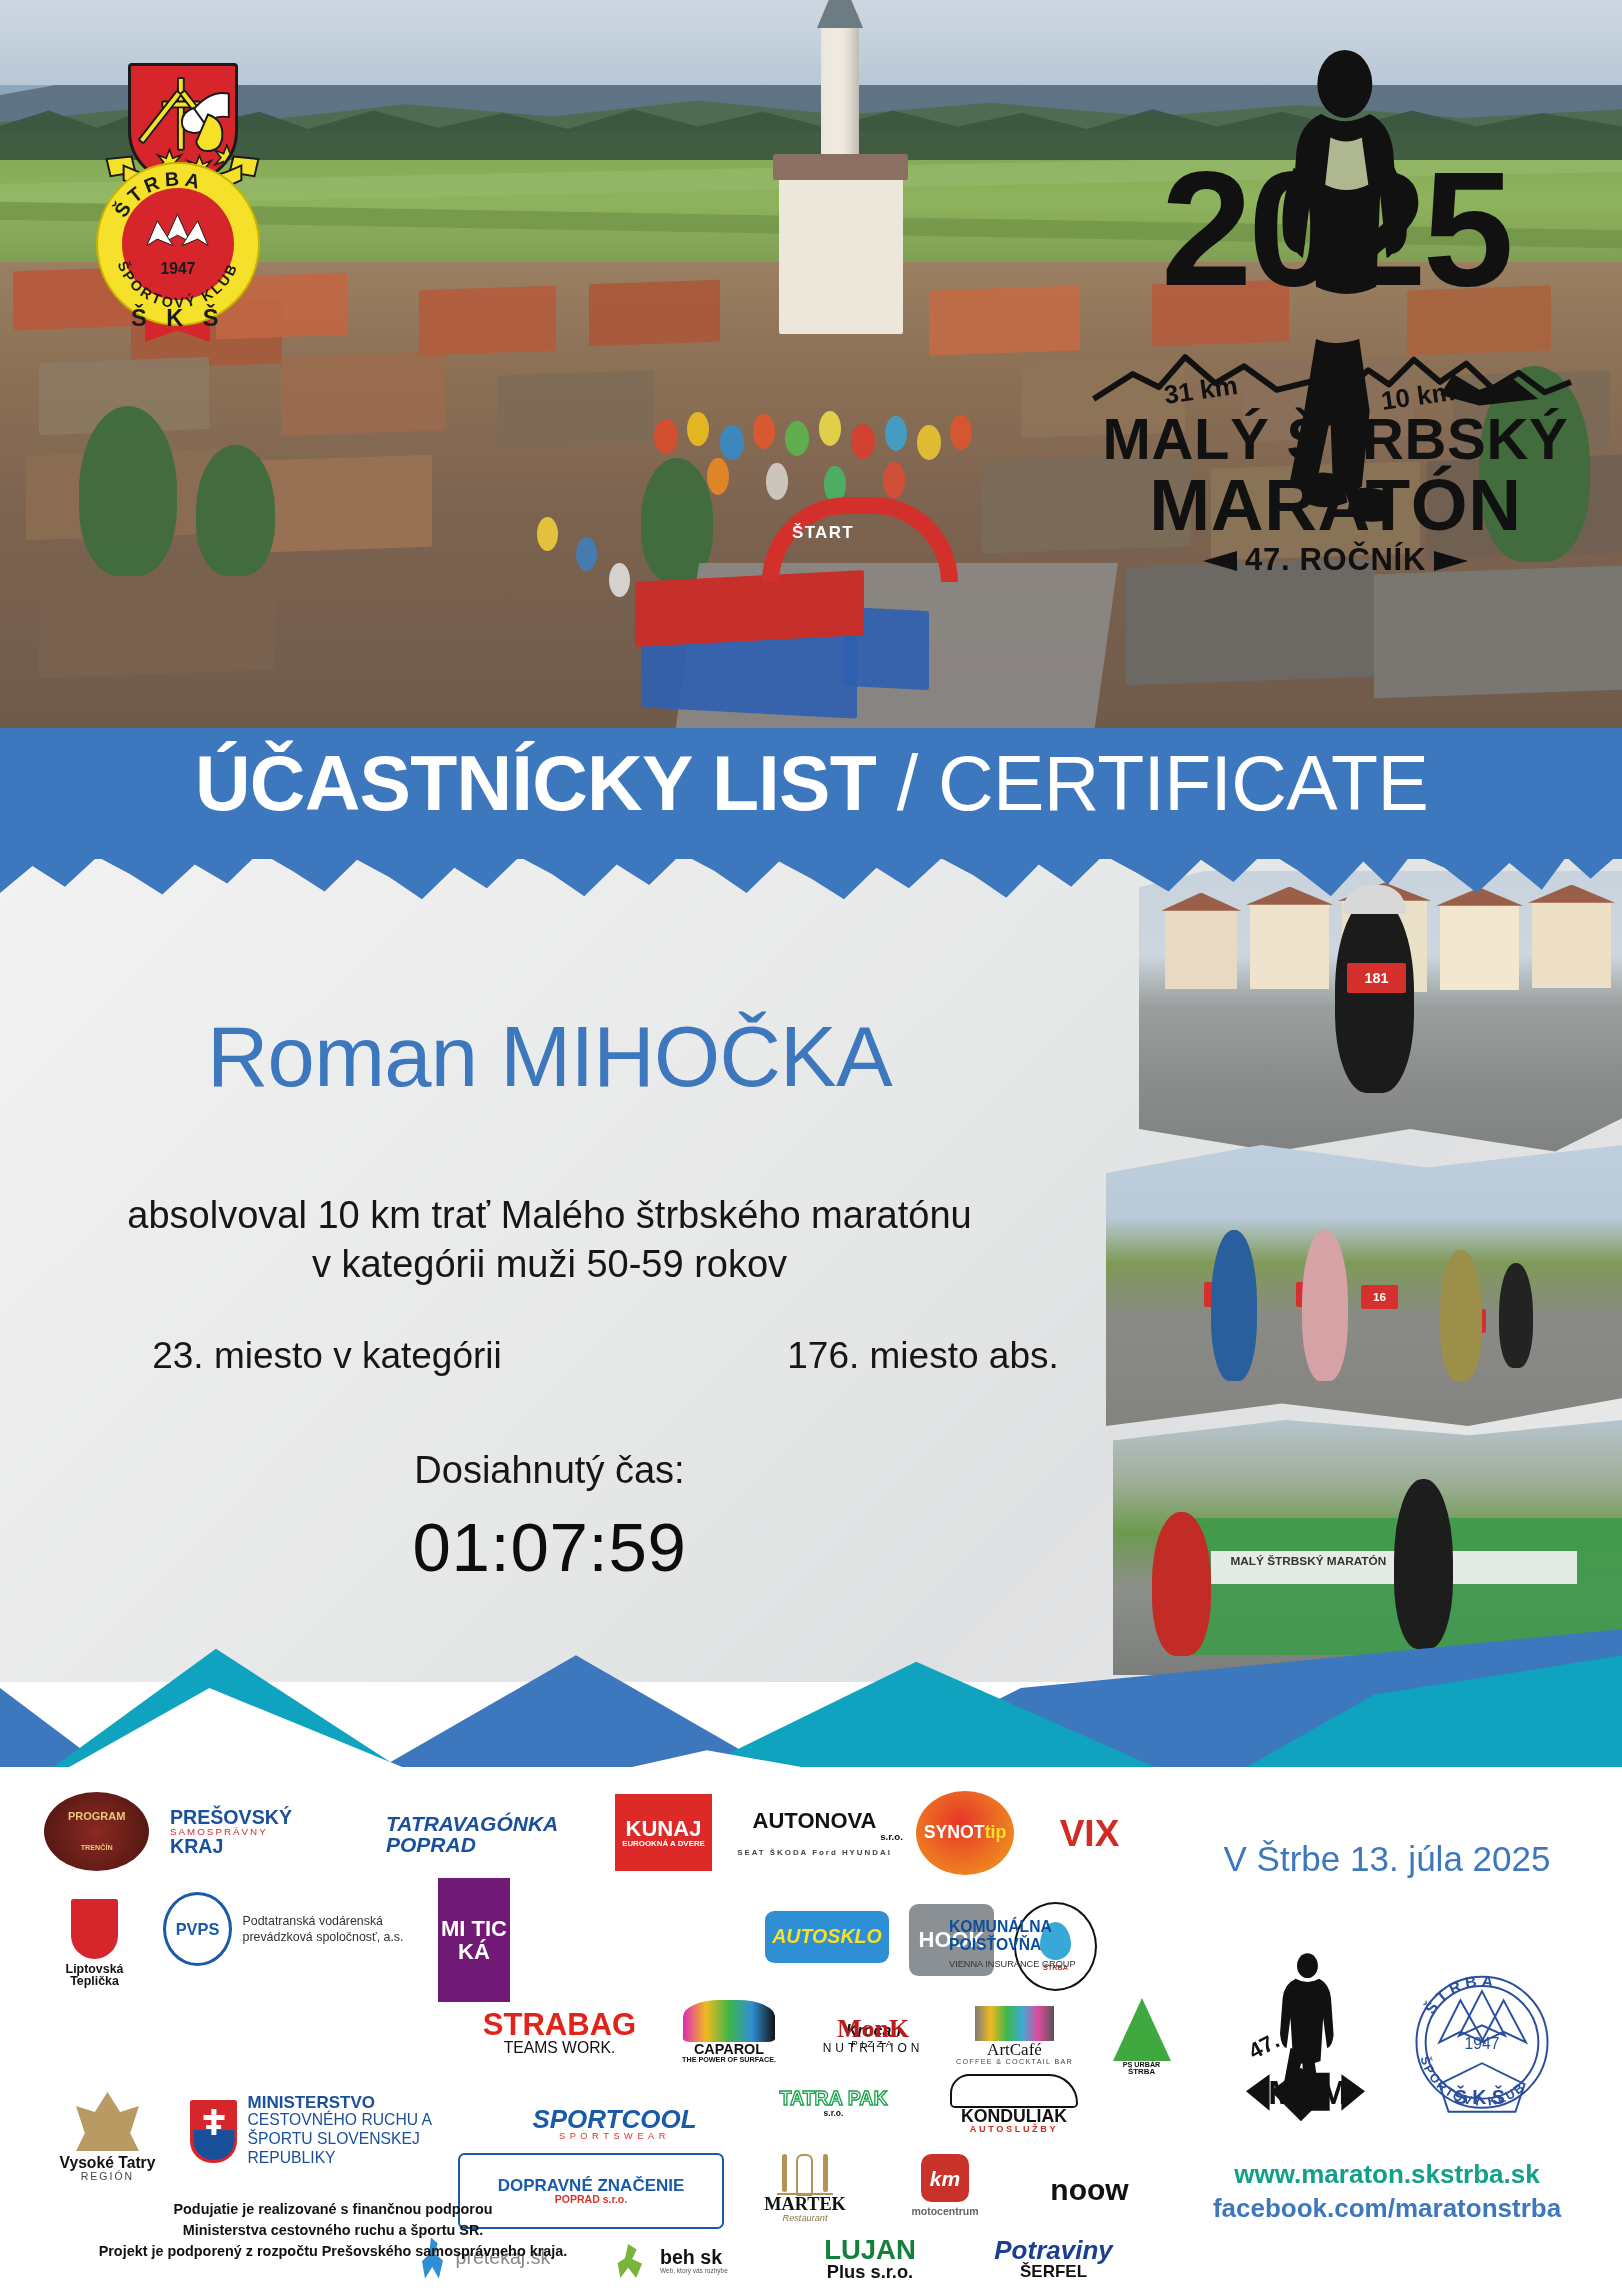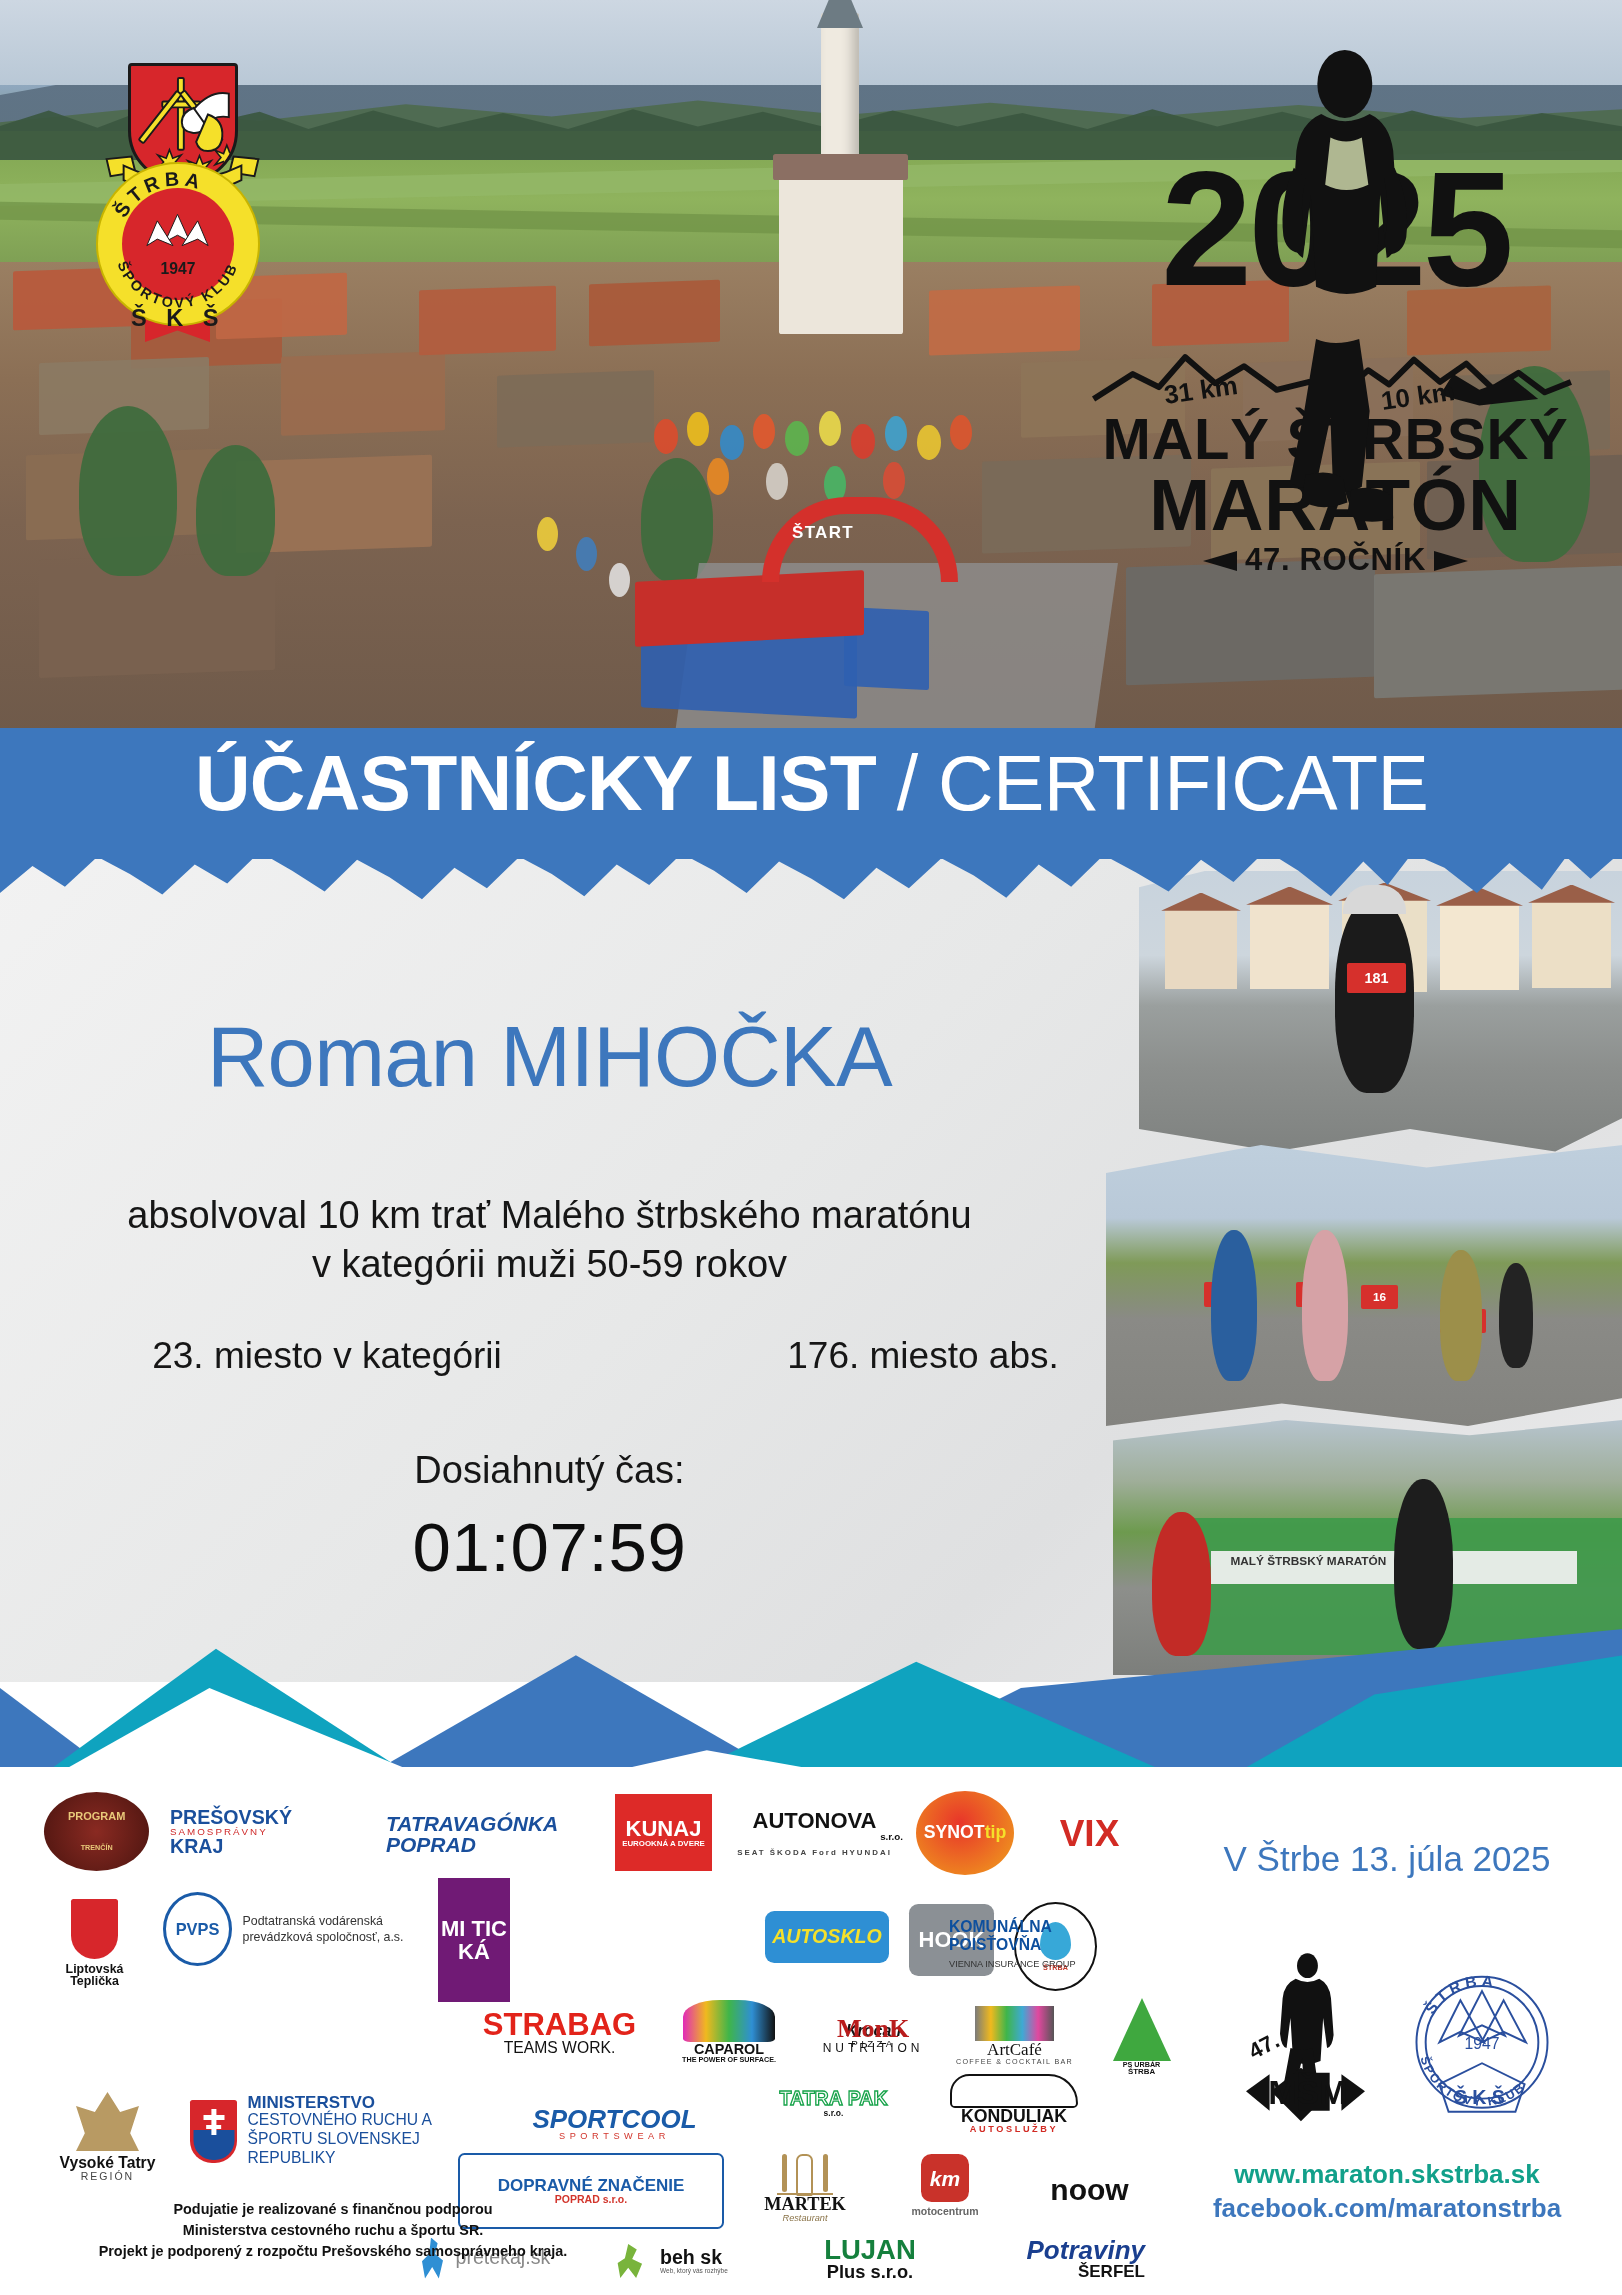--- a/index.html
+++ b/index.html
@@ -582,21 +582,21 @@
           <span style="font-size:19.6px;color:#111;">beh sk</span>
           <span style="font-size:6.5px;color:#555;font-weight:normal;">Web, ktorý vás rozhýbe</span>
         </div>
       </div>
 
       <div class="logo" style="left:759px;top:446px;width:144px;height:65px;flex-direction:column;">
         <span style="font-size:27.5px;color:#15803d;">LUJAN</span>
         <span style="font-size:18.3px;color:#111;">Plus s.r.o.</span>
       </div>
 
-      <div class="logo" style="left:923px;top:446px;width:183px;height:65px;flex-direction:column;align-items:flex-end;">
+      <div class="logo" style="left:923px;top:446px;width:183px;height:65px;flex-direction:column;align-items:center;">
         <span style="font-size:26px;color:#1a3f8f;font-style:italic;">Potraviny</span>
         <span style="font-size:17px;color:#111;">ŠERFEL</span>
       </div>
 
       <div class="support-text">
         <div>Podujatie je realizované s finančnou podporou</div>
         <div>Ministerstva cestovného ruchu a športu SR.</div>
         <div>Projekt je podporený z rozpočtu Prešovského samosprávneho kraja.</div>
       </div>
     </div>

